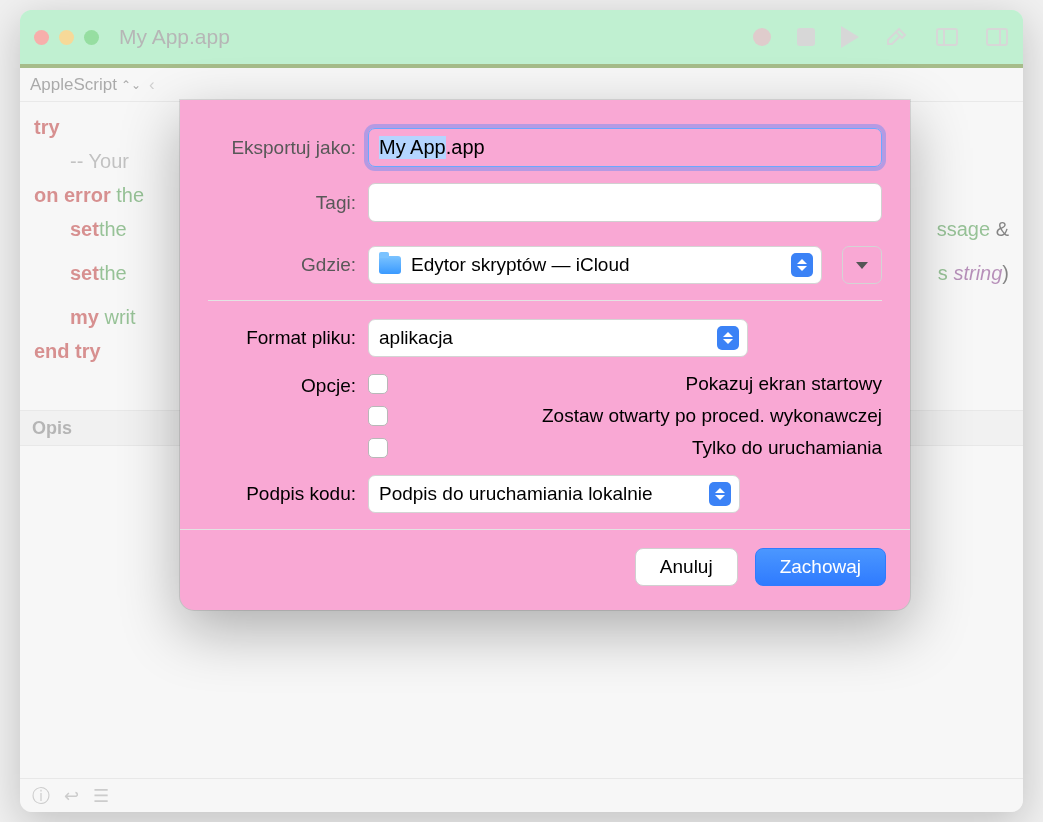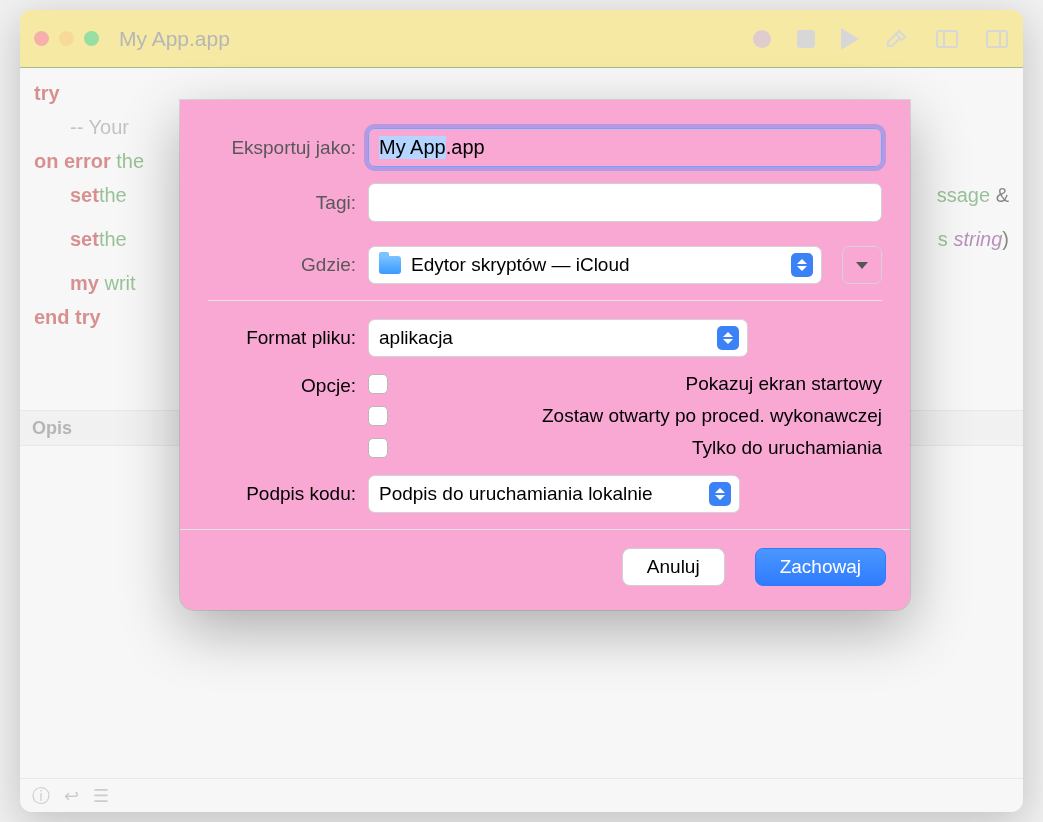--- a/index.html
+++ b/index.html
@@ -25,22 +25,22 @@
     position:absolute; inset:0;
     background: rgba(240,240,240,0.55);
     pointer-events: none;
     z-index: 5;
   }
   .titlebar {
     height: 58px;
     display:flex;
     align-items:center;
     padding: 0 14px;
-    background:#fde047;
-    border-bottom:1px solid #4d7c0f;
+    background:#86efac;
+    border-bottom:4px solid #4d7c0f;
   }
   .traffic { display:flex; gap:10px; margin-right:20px;}
   .dot { width:15px; height:15px; border-radius:50%; }
   .dot.red{background:#ff5f57;}
   .dot.yellow{background:#febc2e;}
   .dot.green{background:#28c840;}
   .win-title { font-size:21px; color:#6f6f6f; font-weight:500;}
   .toolbar-right {
     margin-left:auto; display:flex; gap:26px; align-items:center;
     color:#b8b8b8;
@@ -179,21 +179,21 @@
   .checkbox-col { display:flex; flex-direction:column; gap:10px; font-size:19px;}
   .check-line { display:flex; align-items:center; gap:10px;justify-content:space-between;}
   .checkbox {
     width:20px; height:20px; border:1px solid #b8b8b8; border-radius:5px;
     background:#fff;
     flex-shrink:0;
   }
   .dlg-footer {
     border-top:1px solid #e3e3e3;
     padding:18px 24px 20px;
-    display:flex; justify-content:flex-end; gap:30px;
+    display:flex; justify-content:flex-end; gap:17px;
   }
   .btn {
     font-size:19px;
     padding:7px 24px;
     border-radius:8px;
     border:1px solid #d0d0d0;
     background:#fff;
     cursor:pointer;
   }
   .btn.primary{
@@ -224,20 +224,27 @@
           <rect x="2" y="4" width="20" height="16" rx="2"></rect>
           <line x1="9" y1="4" x2="9" y2="20"></line>
         </svg>
       <svg viewBox="0 0 24 24" fill="none" stroke="#b8b8b8" stroke-width="2">
           <rect x="2" y="4" width="20" height="16" rx="2"></rect>
           <line x1="15" y1="4" x2="15" y2="20"></line>
         </svg>
     </div>
   </div>
 
+  <div class="lang-bar">
+    <div class="lang-sel">
+      <span>AppleScript</span>
+      <span class="chev">⌃⌄</span>
+    </div>
+    <span style="margin-left:8px;color:#aaa">‹</span>
+  </div>
 
   <div class="code">
     <div><span class="kw">try</span></div>
     <div class="indent1"><span class="cmt">-- Your</span></div>
     <div><span class="kw">on error</span><span class="var"> the</span></div>
     <div class="indent1" style="display:flex;">
       <span class="kw">set</span>
         <span class="var"> the</span>
       <span style="margin-left:auto;"><span class="var">ssage</span><span> &amp;</span></span>
     </div>

